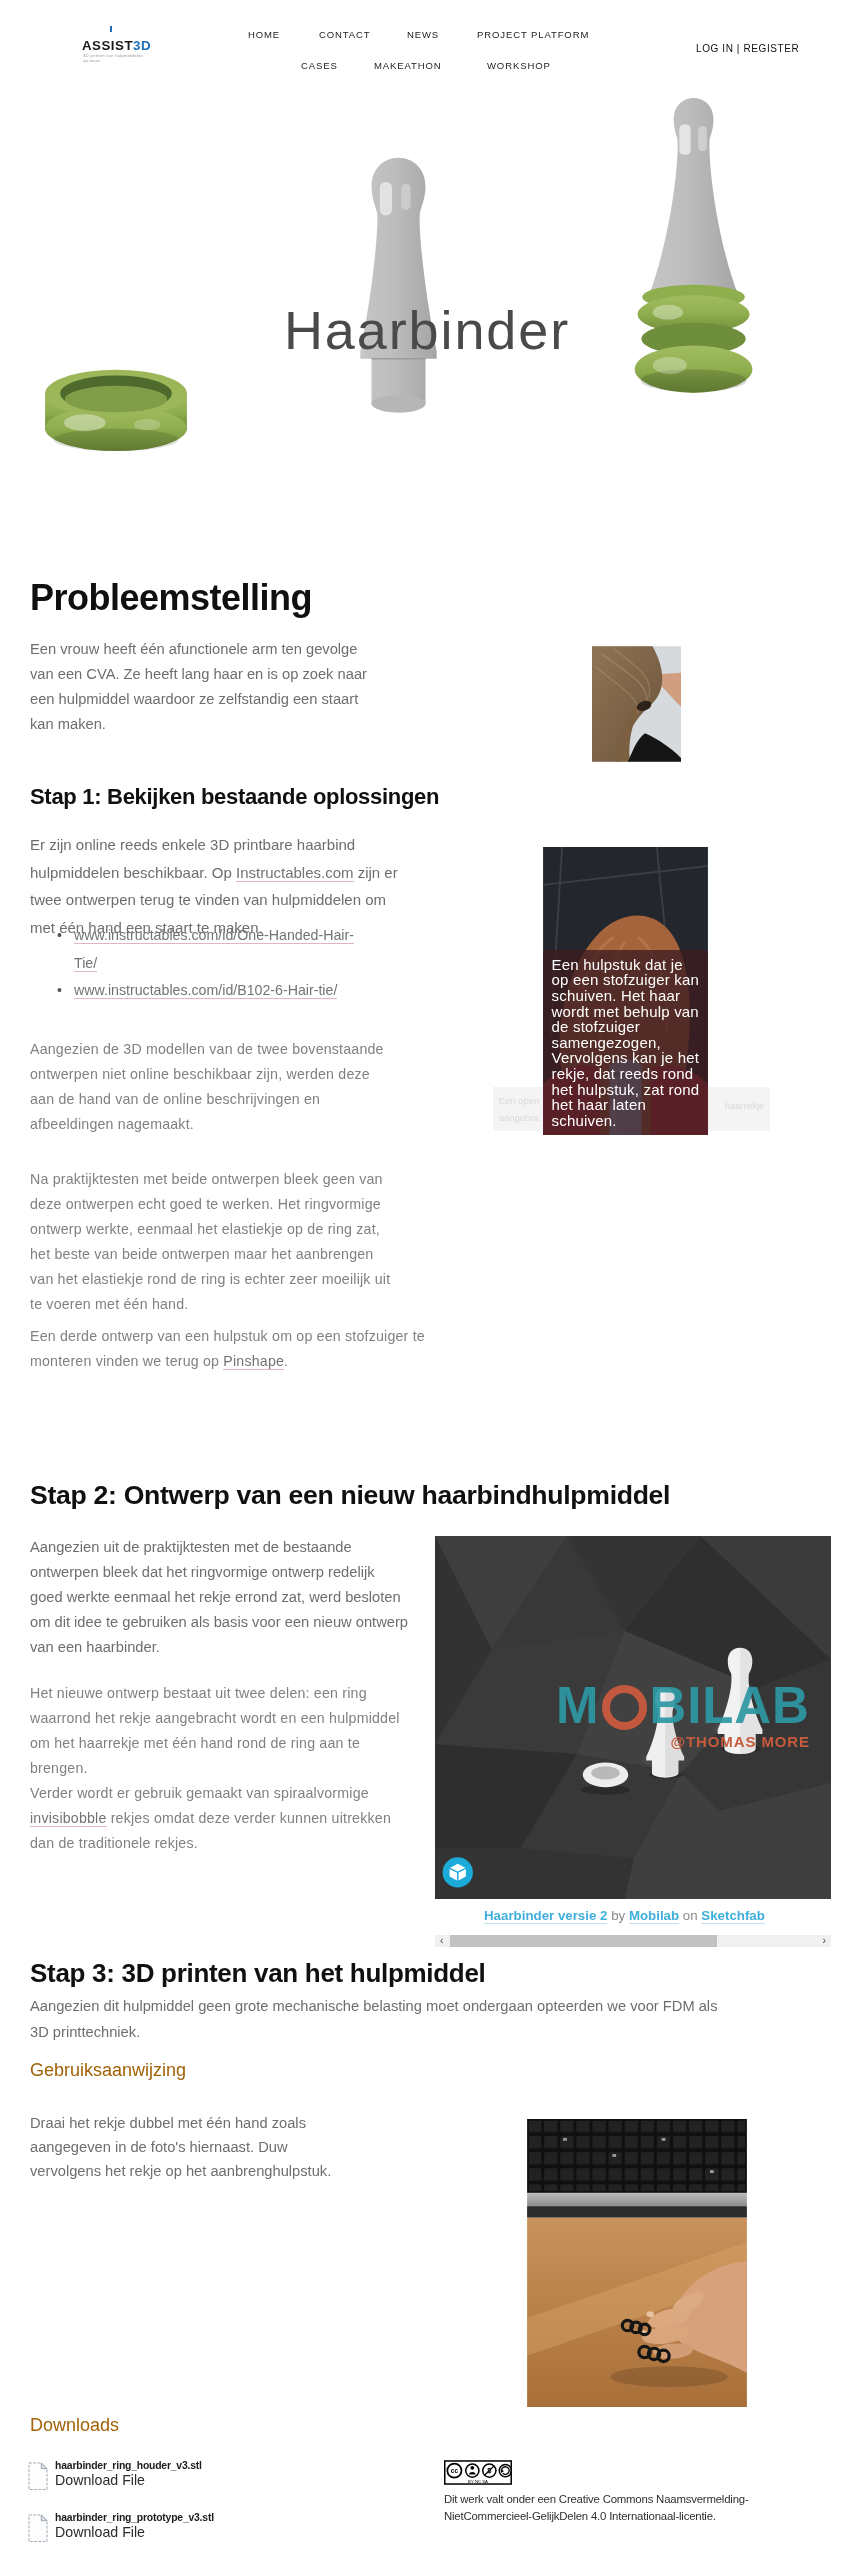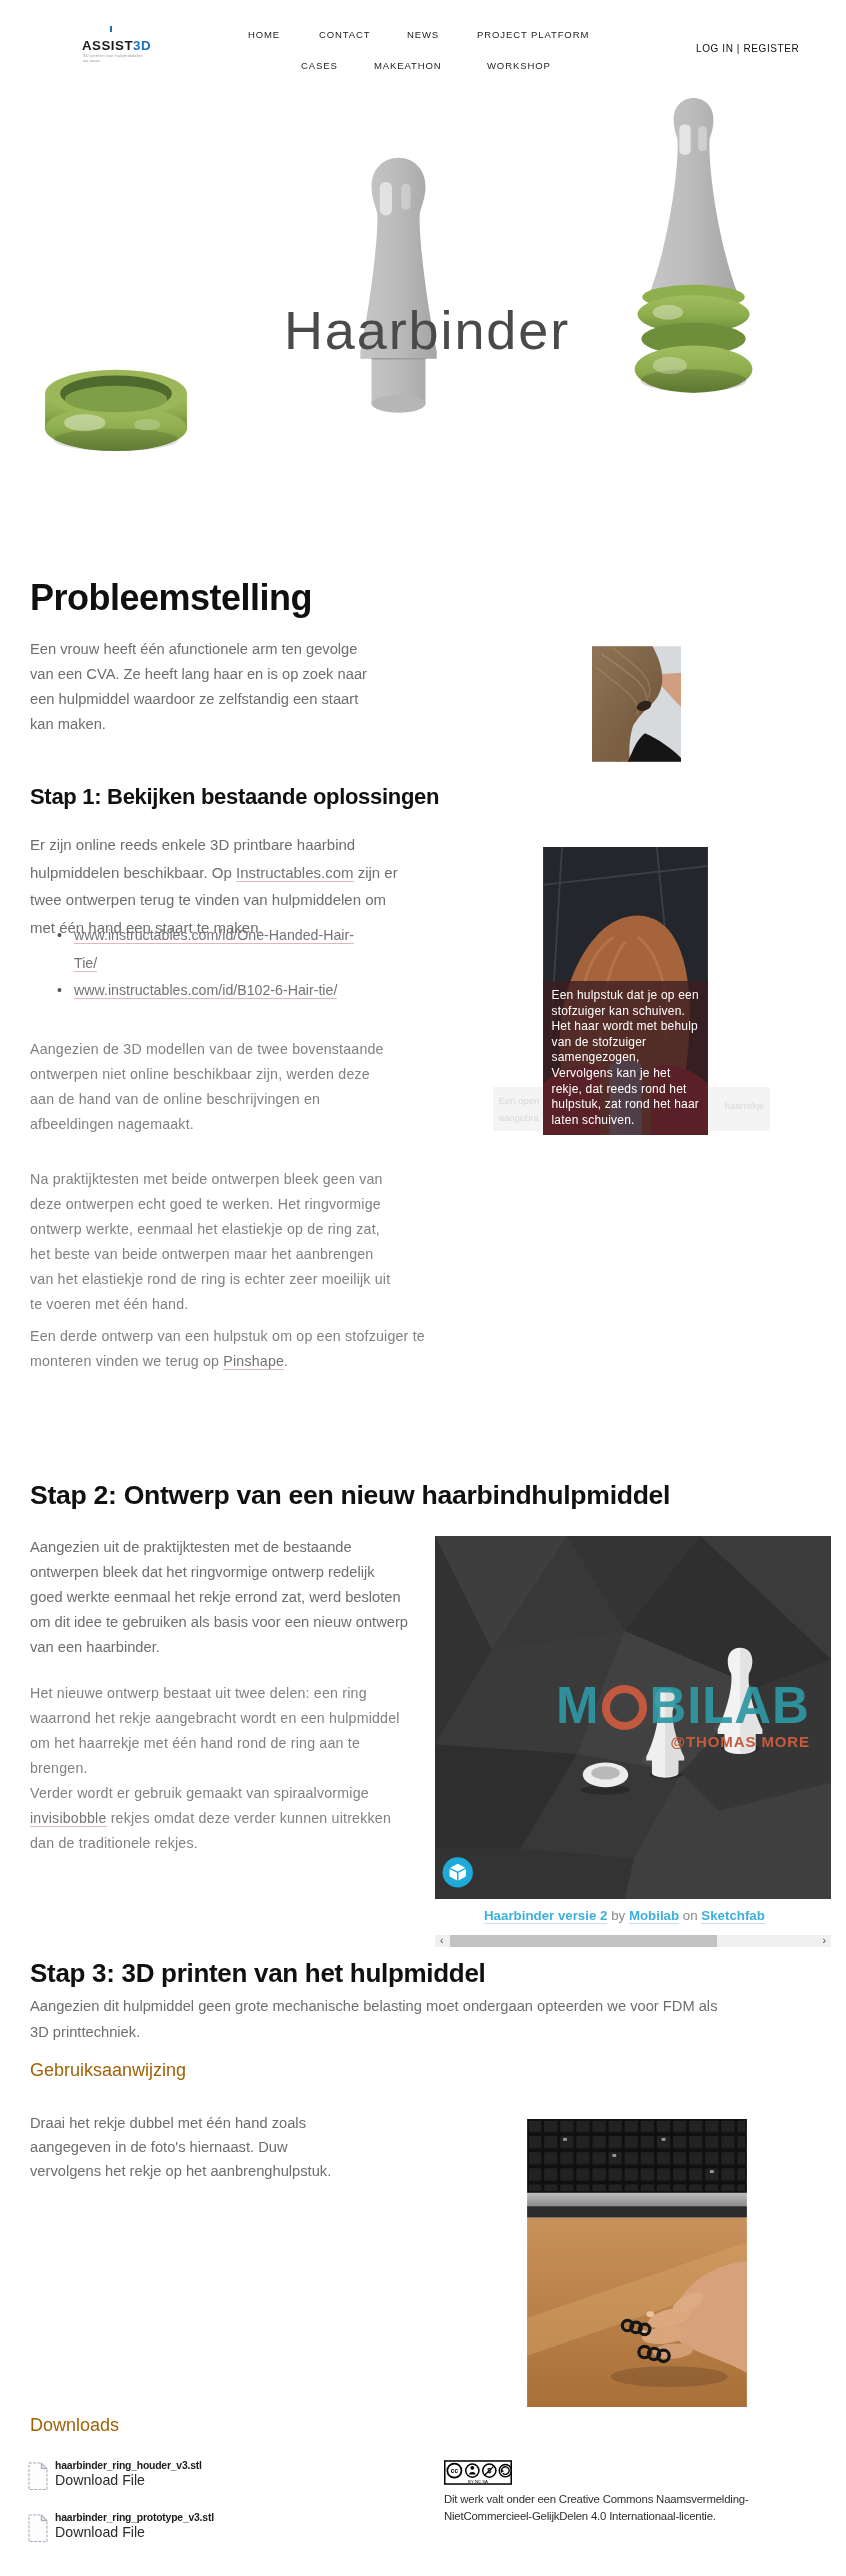--- a/index.html
+++ b/index.html
@@ -21,21 +21,21 @@
   
   .body-a{font-size:14.7px;color:#6e6e6e;line-height:25px;}
   .body-b{font-size:14.2px;color:#818181;line-height:25px;letter-spacing:0.2px;}
   .plink{color:#737373;border-bottom:0.9px solid #e3b6ba;cursor:pointer;}
   ul.linklist{list-style:none;margin:0;padding:0;}
   ul.linklist li{position:relative;padding-left:17px;font-size:14.2px;line-height:27.5px;}
   ul.linklist li::before{content:"•";position:absolute;left:0;color:#555;}
   
   .photo-frame{overflow:hidden;}
   .cap-overlay{position:absolute;left:0;right:0;bottom:0;background:rgba(62,28,33,.78);
-               color:#fff;font-size:12px;line-height:15.6px;padding:6.6px 8.5px;letter-spacing:0.2px;}
+               color:#fff;font-size:15px;line-height:15.6px;padding:6.6px 8.5px;letter-spacing:0.2px;}
   .ghost-band{background:#f4f4f4;z-index:0;}
   .ghost-txt{position:absolute;font-size:9.5px;color:#d9d9d9;line-height:15px;}
   
   .viewer{background:#383838;z-index:1;}
   .wm{position:absolute;left:121px;top:140px;font-weight:bold;font-size:51px;color:#2d98a3;
       letter-spacing:0.9px;display:flex;align-items:center;opacity:.92;}
   .wm-o{display:inline-block;width:28.5px;height:28.5px;border:8.5px solid #cd5b3e;border-radius:50%;
         margin:0 2.8px;position:relative;top:1.9px;}
   .wm-sub{position:absolute;right:21px;top:197px;font-weight:bold;font-size:15px;color:#c65a3c;letter-spacing:0.9px;}
   .sf-link{color:#3fafdc;font-weight:bold;border-bottom:0.9px solid #bfe3f2;cursor:pointer;}

